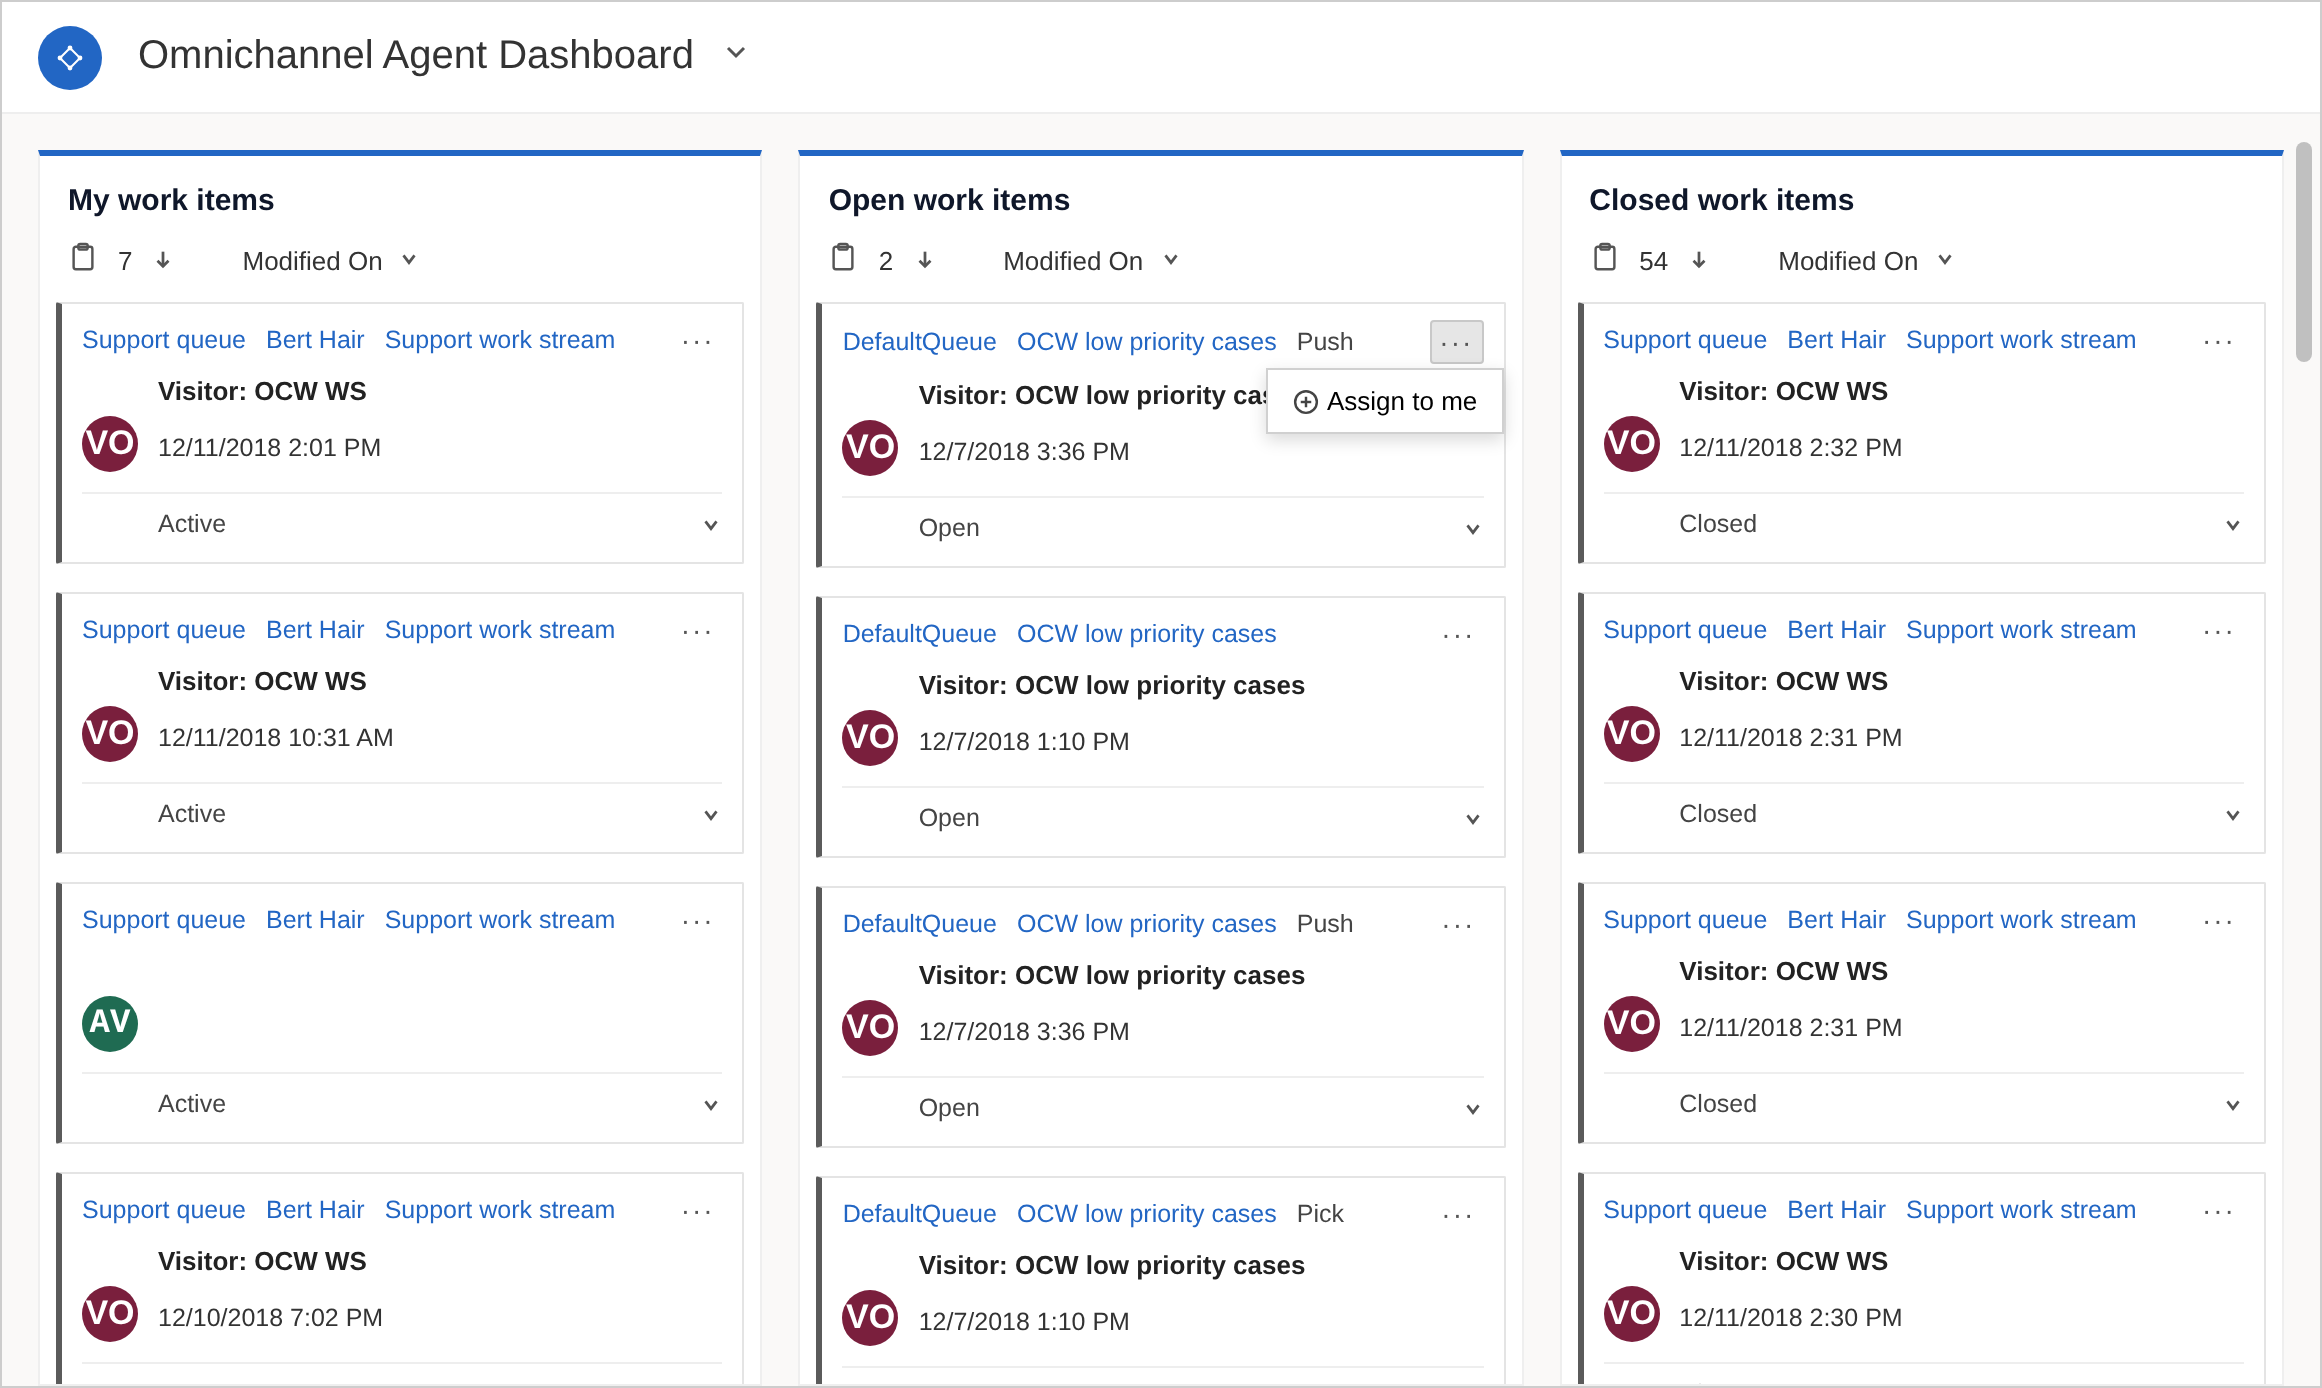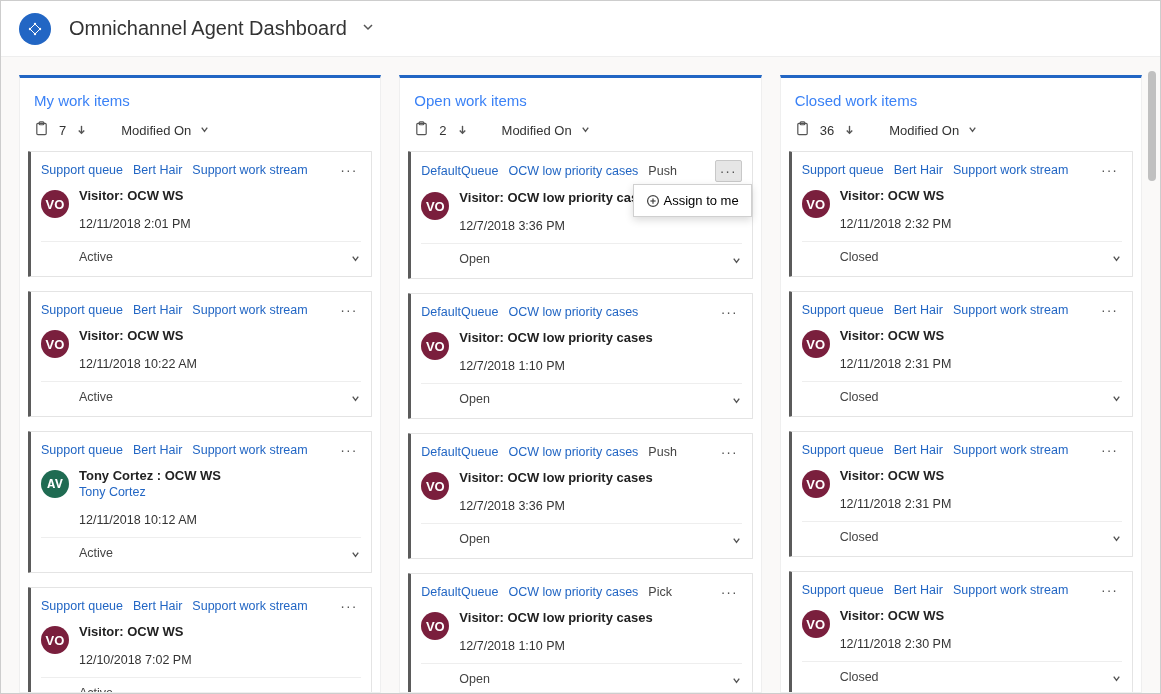--- a/index.html
+++ b/index.html
@@ -8,36 +8,36 @@
   .header { display: flex; align-items: center; height: 56px; padding: 0 18px; gap: 18px; border-bottom: 1px solid #eee; }
   .logo { width: 32px; height: 32px; border-radius: 50%; background: #2266c4; display: flex; align-items: center; justify-content: center; }
   .logo svg { width: 16px; height: 16px; fill: #fff; }
   .title-wrap { display: flex; align-items: center; gap: 14px; }
   .title { font-size: 20px; font-weight: 400; color: #333; }
   .title-chev svg { width: 14px; height: 14px; stroke: #555; fill: none; stroke-width: 1.5; }
   .body-area { flex: 1; background: #faf9f8; padding: 18px 18px 0 18px; display: flex; gap: 18px; overflow: hidden; position: relative; }
   .body-area::after { content:""; position:absolute; right:4px; top:14px; width:8px; height:110px; background:#c0c0c0; border-radius:4px; }
   .column { flex: 1; background: #fff; border-top: 3px solid #2266c4; display: flex; flex-direction: column; overflow: hidden; border-left:1px solid #efefef; border-right:1px solid #efefef; border-bottom:1px solid #efefef;}
   .col-header { padding: 14px 14px 6px 14px; }
-  .col-title { color: #3b82f6; font-size: 15px; font-weight: 400; }
+  .col-title { color: #0f172a; font-size: 15px; font-weight: 700; }
   .col-tools { display: flex; align-items: center; gap: 10px; padding: 6px 14px 12px 14px; color: #333; font-size: 13px; }
   .col-tools .sort-wrap { display: flex; align-items: center; gap: 8px; }
   .clip-icon svg { width: 15px; height: 15px; stroke: #555; fill: none; stroke-width: 1.3; }
   .arrow-down svg, .chev svg { width: 11px; height: 11px; stroke: #555; fill: none; stroke-width: 1.5; }
   .sort-label { font-size: 13px; color: #333; }
   .cards { flex: 1; overflow: hidden; display: flex; flex-direction: column; gap: 14px; padding: 0 8px 8px 8px; }
   .card { border: 1px solid #e4e4e4; border-left: 3px solid #5b5b5b; border-radius: 1px; background: #fff; padding: 8px 10px 0 10px; display: flex; flex-direction: column; position: relative; }
   .card-top { display: flex; align-items: center; justify-content: space-between; }
   .links-row { display: flex; gap: 10px; flex-wrap: wrap; align-items: center; font-size: 12.5px; }
   .links-row a { color: #2266c4; text-decoration: none; cursor: pointer; }
   .extra-label { color: #444; font-size: 12.5px; }
   .more-btn { color: #555; font-size: 14px; letter-spacing: 1px; cursor: pointer; padding: 2px 4px; border-radius: 2px;}
   .more-btn.active { background: #e6e6e6; border:1px solid #c8c8c8; }
   .card-mid { display: flex; gap: 10px; padding: 8px 0 4px 0; align-items: flex-start; }
-  .avatar { width: 28px; height: 28px; border-radius: 50%; display: flex; align-items: center; justify-content: center; font-size: 13px; font-weight: 600; color: #fff; flex-shrink: 0; margin-top:2px;}
+  .avatar { width: 28px; height: 28px; border-radius: 50%; display: flex; align-items: center; justify-content: center; font-size: 17px; font-weight: 600; color: #fff; flex-shrink: 0; margin-top:20px;}
   .avatar.vo { background: #7a1f3d; }
   .avatar.av { background: #1f6b52; font-family: Liberation Mono, monospace; }
   .card-title { font-size: 13px; font-weight: 600; color: #222; }
   .card-sublink { font-size: 12.5px; color: #2266c4; text-decoration: none; display: block; margin-top: 2px; cursor:pointer;}
   .card-date { font-size: 12.5px; color: #333; margin-top: 14px; }
   .card-status-row { display: flex; justify-content: space-between; align-items: flex-start; border-top: 1px solid #eee; margin-top: 6px; padding: 8px 0 8px 38px; }
   .card-status { font-size: 12.5px; color: #444; }
   .assign-popover { position: absolute; right: 0; top: 32px; background: #fff; border: 1px solid #d0d0d0; box-shadow: 0 3px 8px rgba(0,0,0,0.15); padding: 8px 12px; font-size: 13px; display: flex; align-items: center; gap: 4px; white-space: nowrap; z-index: 5;}
   .assign-popover svg { width: 14px; height: 14px; stroke: #444; fill: none; stroke-width: 1.4; }
 </style>
@@ -130,21 +130,21 @@
                 <a>Bert Hair</a>
                 <a>Support work stream</a>
               </div>
       <div class="more-btn">···</div>
     </div>
     <div class="card-mid">
       <div class="avatar vo">VO</div>
       <div>
         <div class="card-title">Visitor: OCW WS</div>
 
-        <div class="card-date">12/11/2018 10:22 AM</div>
+        <div class="card-date">12/11/2018 10:31 AM</div>
       </div>
     </div>
     <div class="card-status-row">
       <div class="card-status">Active</div>
       <div class="chev">
         <svg viewBox="0 0 12 12">
                   <polyline points="3,4 6,8 9,4"></polyline>
                 </svg>
       </div>
     </div>
@@ -154,25 +154,20 @@
     <div class="card-top">
       <div class="links-row">
                 <a>Support queue</a>
                 <a>Bert Hair</a>
                 <a>Support work stream</a>
               </div>
       <div class="more-btn">···</div>
     </div>
     <div class="card-mid">
       <div class="avatar av">AV</div>
-      <div>
-        <div class="card-title">Tony Cortez : OCW WS</div>
-        <a class="card-sublink">Tony Cortez</a>
-        <div class="card-date">12/11/2018 10:12 AM</div>
-      </div>
     </div>
     <div class="card-status-row">
       <div class="card-status">Active</div>
       <div class="chev">
         <svg viewBox="0 0 12 12">
                   <polyline points="3,4 6,8 9,4"></polyline>
                 </svg>
       </div>
     </div>
   </div>
@@ -356,21 +351,21 @@
     <div class="col-header">
       <div class="col-title">Closed work items</div>
     </div>
     <div class="col-tools">
       <span class="clip-icon">
         <svg viewBox="0 0 16 16">
               <rect x="3" y="2.5" width="10" height="12" rx="1.2"></rect>
               <rect x="5.5" y="1" width="5" height="3" rx="1"></rect>
             </svg>
       </span>
-      <span>36</span>
+      <span>54</span>
       <span class="arrow-down">
         <svg viewBox="0 0 12 12">
               <line x1="6" y1="2" x2="6" y2="10"></line>
               <polyline points="3,7 6,10 9,7"></polyline>
             </svg>
       </span>
       <span style="width:14px"></span>
       <span class="sort-wrap">
         <span class="sort-label">Modified On</span>
         <span class="chev">

